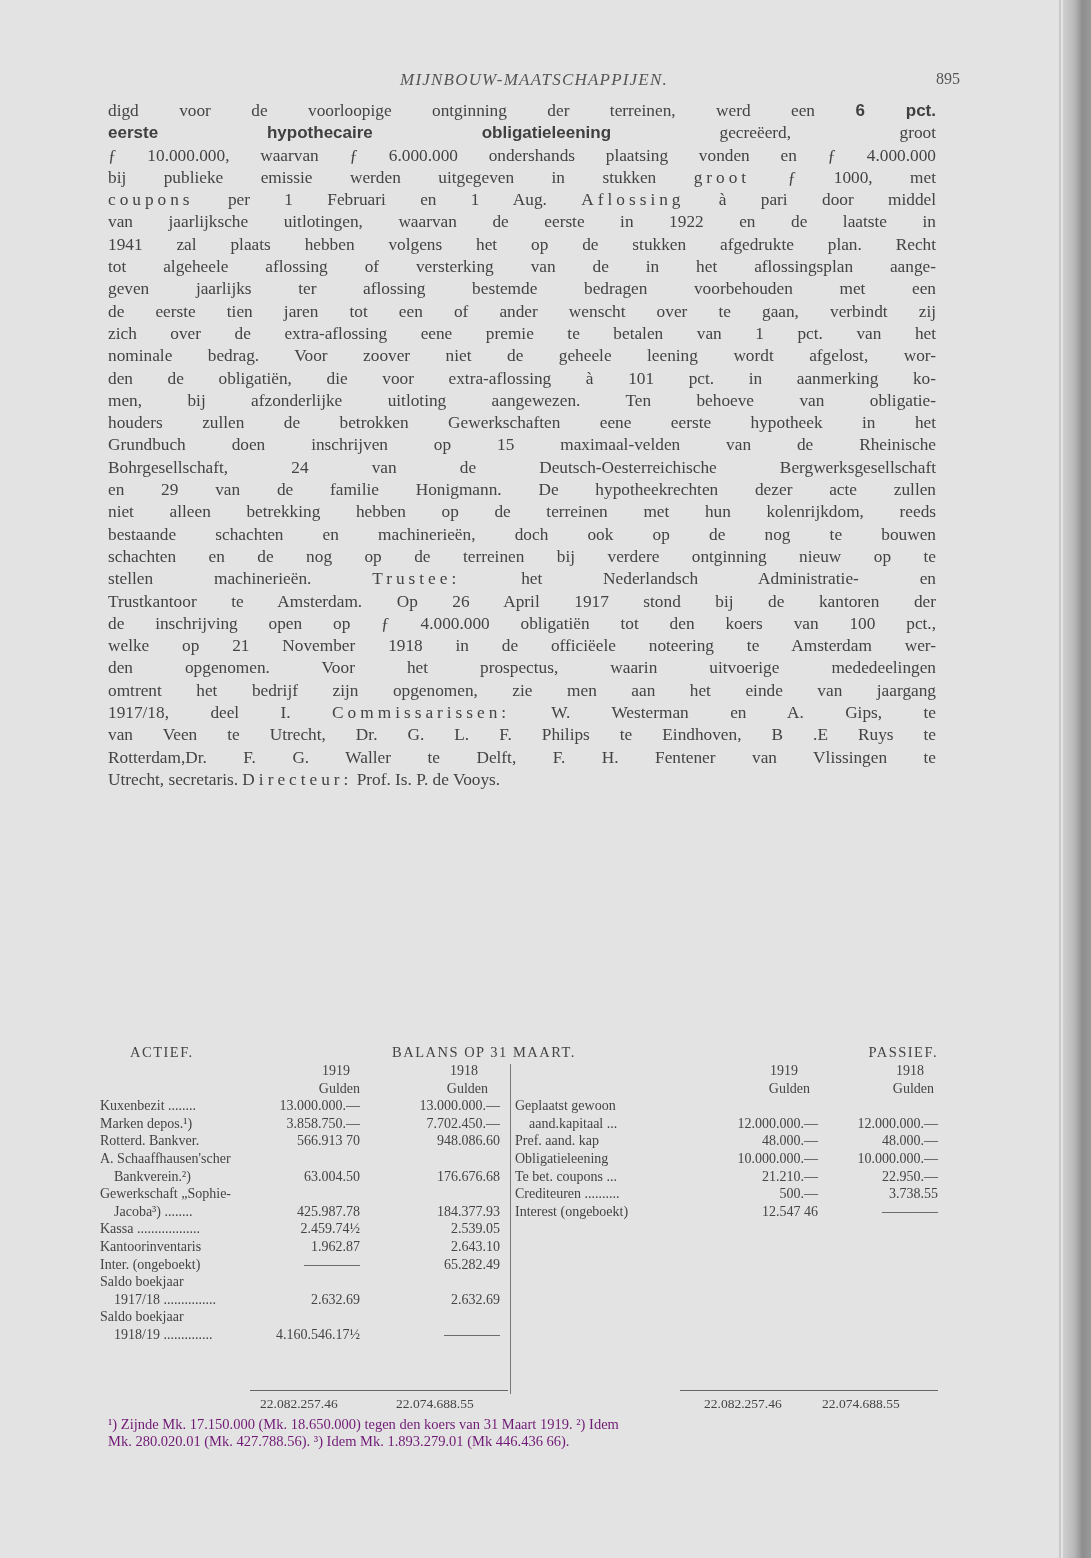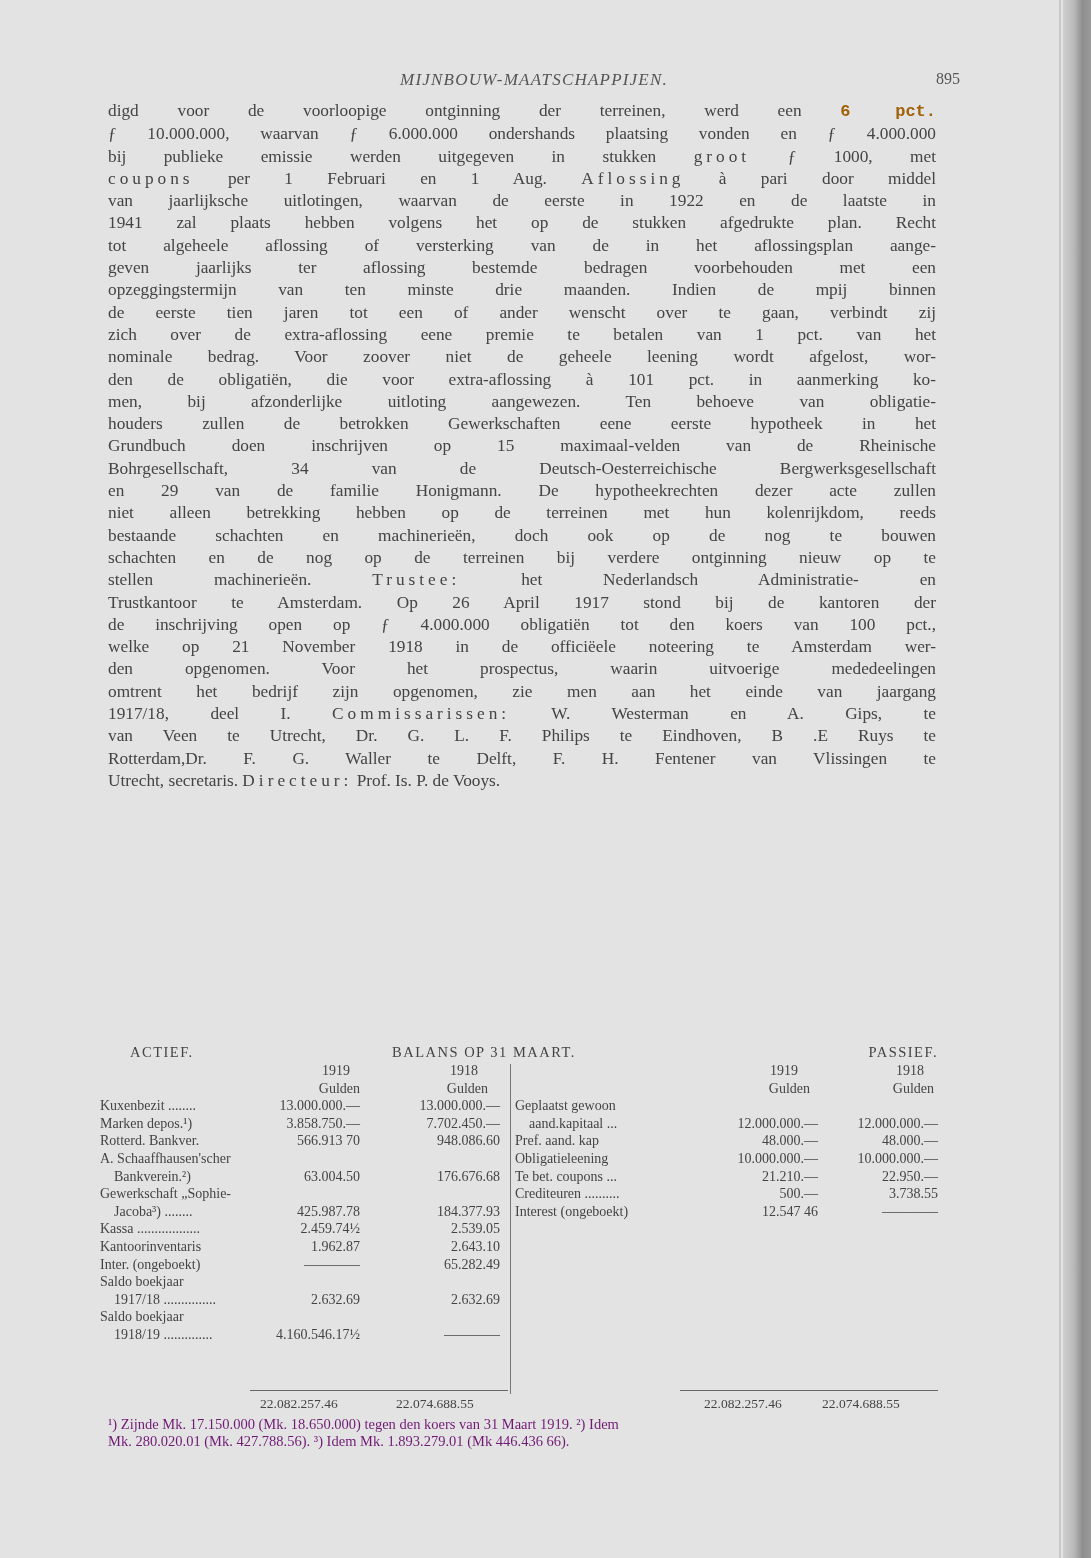--- a/index.html
+++ b/index.html
@@ -30,21 +30,21 @@
     font-family: "Liberation Serif", serif;
   }
   .body-text {
     position: absolute; top: 100px; left: 108px; width: 828px;
     font-size: 17.3px; line-height: 22.3px; text-align: justify;
     font-family: "Liberation Serif", serif; color: #444;
   }
   .body-text .line { display: block; text-align: justify; text-align-last: justify; white-space: nowrap; }
   .body-text .line.last { text-align-last: left; }
   .bold-sans {
-    font-family: Liberation Mono, monospace; font-weight: bold; color: #a16207; font-size: 17px; margin-top: 48px;
+    font-family: Liberation Sans, sans-serif; font-weight: bold; color: #404040; font-size: 17px; margin-top: 48px;
   }
   .spaced { letter-spacing: 4px; }
 
   .balance { position: absolute; top: 1044px; left: 100px; width: 838px; font-family: "Liberation Serif", serif; font-size: 14px; color: #444; }
   .bal-title-row { position: relative; height: 18px; font-size: 14.5px; letter-spacing: 1.5px; }
   .bal-title-row span { position: absolute; top: 0; }
   .bal-left { position: absolute; left: 0; top: 18px; width: 410px; }
   .bal-right { position: absolute; left: 415px; top: 18px; width: 423px; }
   .divider-v { position: absolute; left: 410px; top: 20px; width: 1px; height: 330px; background: #777; }
   .row { position: relative; height: 17.6px; line-height: 17.6px; white-space: nowrap; }
@@ -68,36 +68,36 @@
 <div class="gutter-line"></div>
 <div class="gutter"></div>
 
 <div class="header">
   <div class="running-title">MIJNBOUW-MAATSCHAPPIJEN.</div>
   <div class="page-number">895</div>
 </div>
 
 <div class="body-text" id="body-text">
     <span class="line"><span>digd voor de voorloopige ontginning der terreinen, werd een </span><span class="bold-sans">6 pct.</span></span>
+    <span class="line"><span class="bold-sans">eerste   hypothecaire   obligatieleening</span><span>  gecreëerd, groot</span></span>
     <span class="line"><span>ƒ 10.000.000, waarvan ƒ 6.000.000 ondershands plaatsing vonden en ƒ 4.000.000</span></span>
     <span class="line"><span>bij publieke emissie werden uitgegeven in stukken </span><span class="spaced">groot</span><span> ƒ 1000, met</span></span>
     <span class="line"><span class="spaced">coupons</span><span> per 1 Februari en 1 Aug. </span><span class="spaced">Aflossing</span><span> à pari door middel</span></span>
     <span class="line"><span>van jaarlijksche uitlotingen, waarvan de eerste in 1922 en de laatste in</span></span>
     <span class="line"><span>1941 zal plaats hebben volgens het op de stukken afgedrukte plan. Recht</span></span>
     <span class="line"><span>tot algeheele aflossing of versterking van de in het aflossingsplan aange-</span></span>
     <span class="line"><span>geven jaarlijks ter aflossing bestemde bedragen voorbehouden met een</span></span>
-    <span class="line"><span>opzeggingstermijn van ten minste drie maanden. Indien de mpij binnen</span></span>
     <span class="line"><span>de eerste tien jaren tot een of ander wenscht over te gaan, verbindt zij</span></span>
     <span class="line"><span>zich over de extra-aflossing eene premie te betalen van 1 pct. van het</span></span>
     <span class="line"><span>nominale bedrag. Voor zoover niet de geheele leening wordt afgelost, wor-</span></span>
     <span class="line"><span>den de obligatiën, die voor extra-aflossing à 101 pct. in aanmerking ko-</span></span>
     <span class="line"><span>men, bij afzonderlijke uitloting aangewezen. Ten behoeve van obligatie-</span></span>
     <span class="line"><span>houders zullen de betrokken Gewerkschaften eene eerste hypotheek in het</span></span>
     <span class="line"><span>Grundbuch doen inschrijven op 15 maximaal-velden van de Rheinische</span></span>
-    <span class="line"><span>Bohrgesellschaft, 34 van de Deutsch-Oesterreichische Bergwerksgesellschaft</span></span>
+    <span class="line"><span>Bohrgesellschaft, 24 van de Deutsch-Oesterreichische Bergwerksgesellschaft</span></span>
     <span class="line"><span>en 29 van de familie Honigmann. De hypotheekrechten dezer acte zullen</span></span>
     <span class="line"><span>niet alleen betrekking hebben op de terreinen met hun kolenrijkdom, reeds</span></span>
     <span class="line"><span>bestaande schachten en machinerieën, doch ook op de nog te bouwen</span></span>
     <span class="line"><span>schachten en de nog op de terreinen bij verdere ontginning nieuw op te</span></span>
     <span class="line"><span>stellen machinerieën. </span><span class="spaced">Trustee:</span><span> het Nederlandsch Administratie- en</span></span>
     <span class="line"><span>Trustkantoor te Amsterdam. Op 26 April 1917 stond bij de kantoren der</span></span>
     <span class="line"><span>de inschrijving open op ƒ 4.000.000 obligatiën tot den koers van 100 pct.,</span></span>
     <span class="line"><span>welke op 21 November 1918 in de officiëele noteering te Amsterdam wer-</span></span>
     <span class="line"><span>den opgenomen. Voor het prospectus, waarin uitvoerige mededeelingen</span></span>
     <span class="line"><span>omtrent het bedrijf zijn opgenomen, zie men aan het einde van jaargang</span></span>

